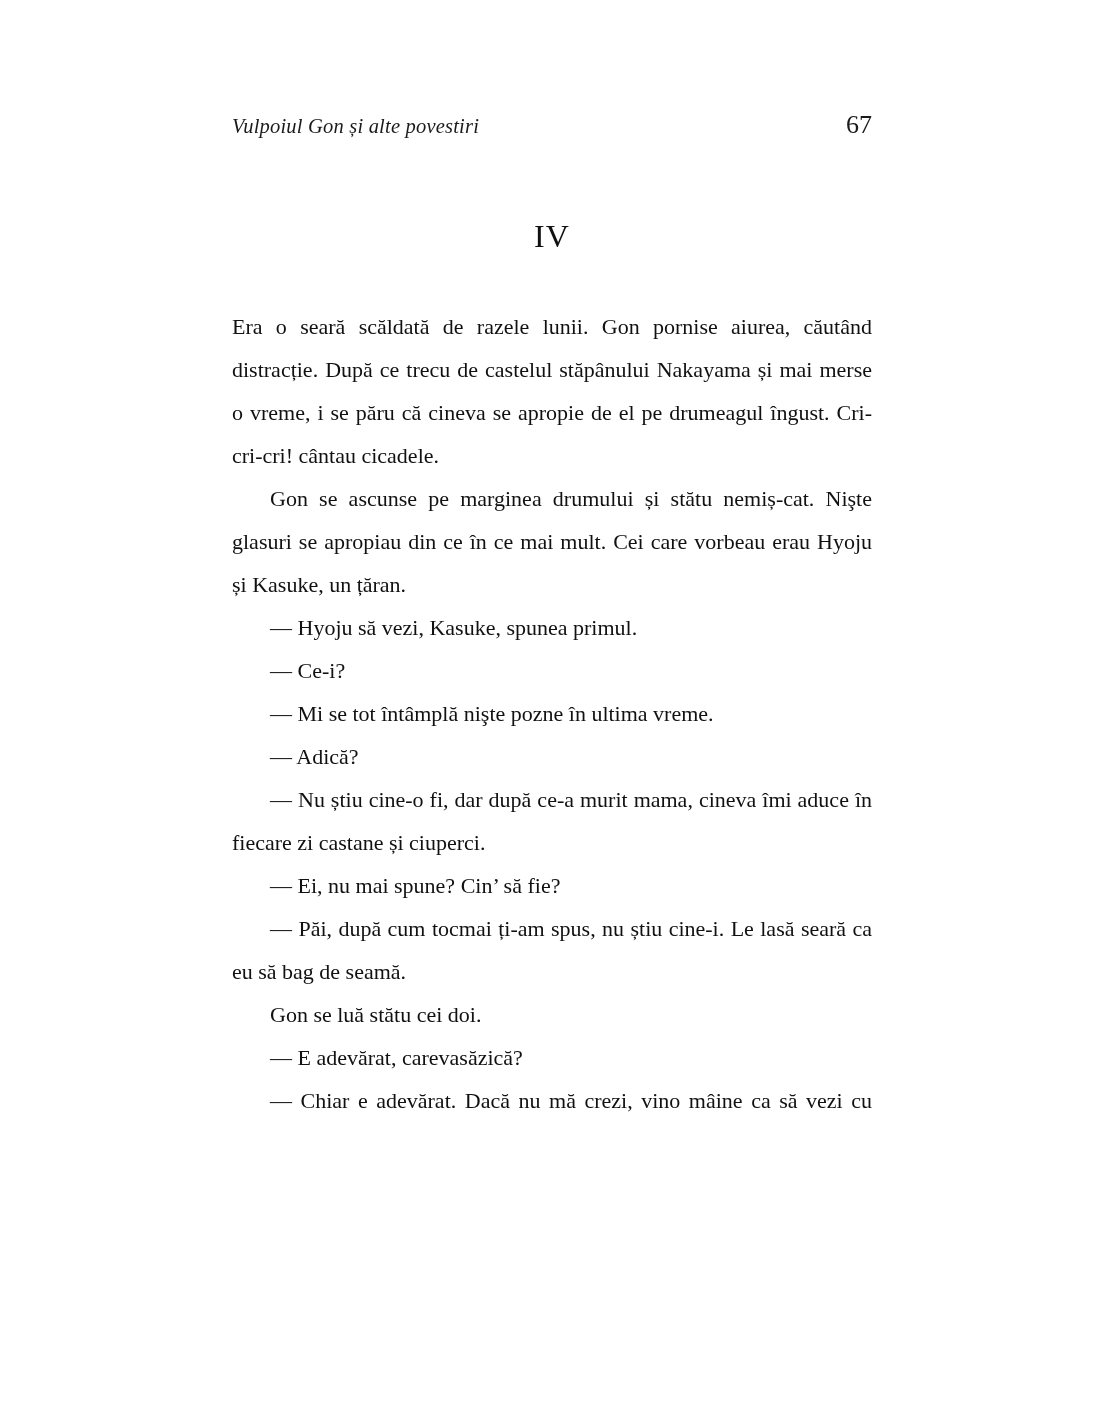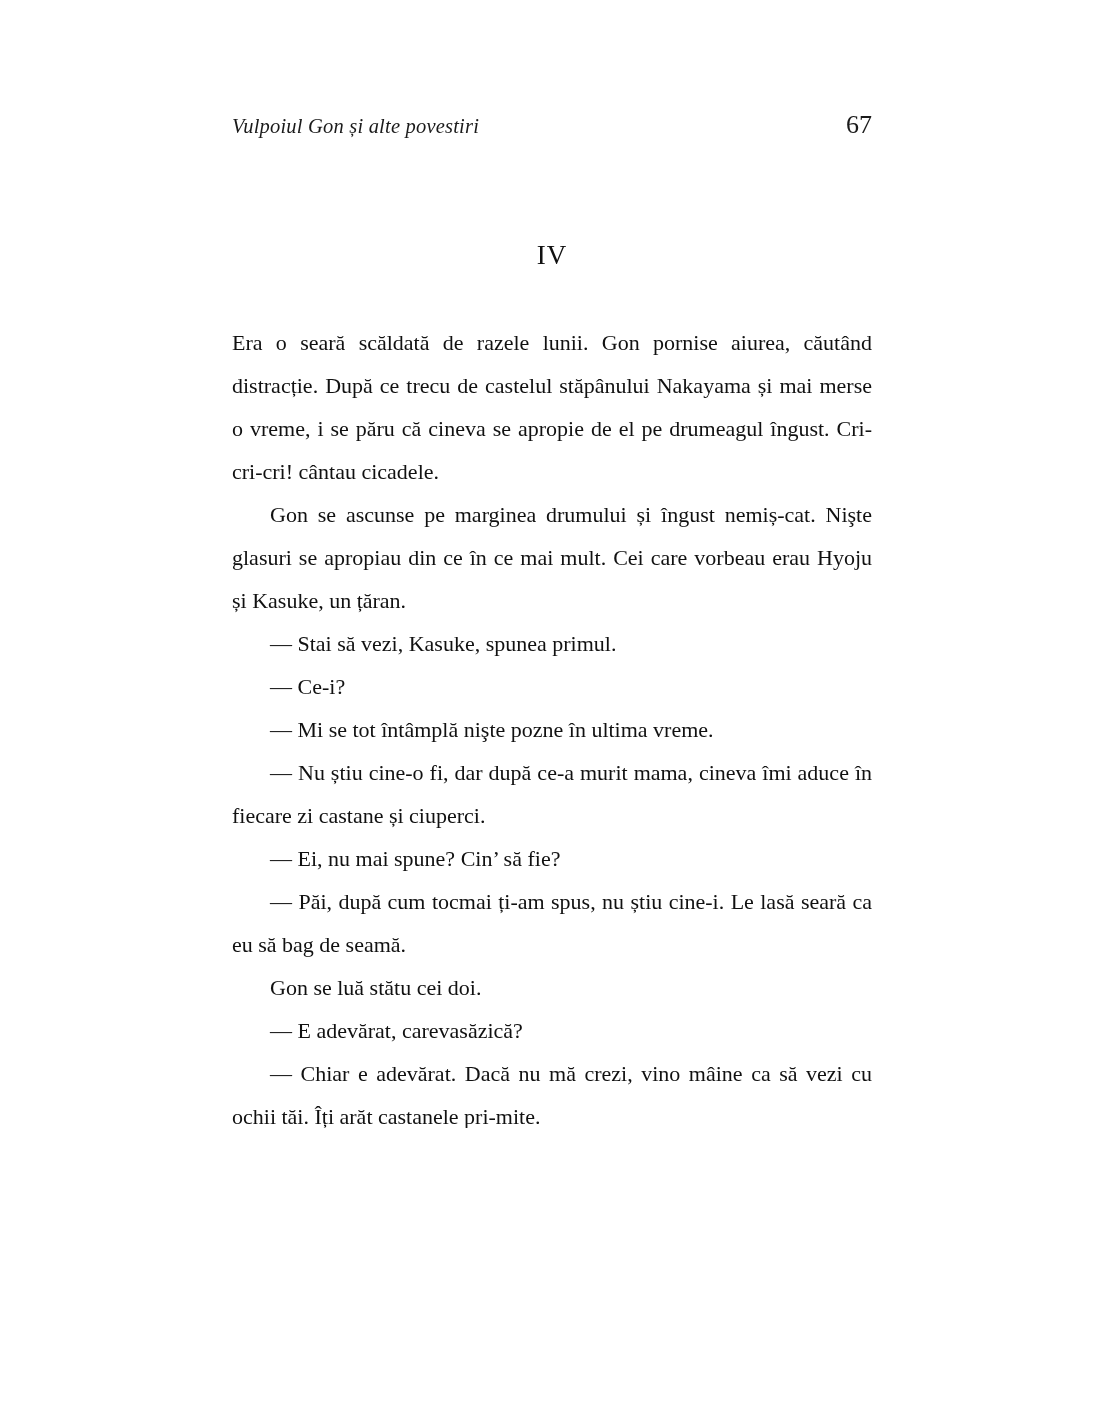--- a/index.html
+++ b/index.html
@@ -35,23 +35,23 @@
     letter-spacing: 0.2px;
   }
   .running-head .folio {
     font-size: 26px;
     color: #1a1a1a;
     font-style: normal;
   }
   .section-number {
     text-align: center;
     font-family: "Liberation Serif", serif;
-    font-size: 27px;
+    font-size: 32px;
     color: #111111;
-    margin-top: 100px;
+    margin-top: 78px;
     letter-spacing: 1px;
   }
   .body-text {
     margin-top: 50px;
     font-family: "Liberation Serif", serif;
     font-size: 22px;
     line-height: 43px;
     color: #111111;
     text-align: justify;
     text-justify: inter-word;
@@ -75,24 +75,25 @@
 
     <div class="running-head">
       <span class="title">Vulpoiul Gon și alte povestiri</span>
       <span class="folio">67</span>
     </div>
 
     <div class="section-number">IV</div>
 
     <div class="body-text">
       <p class="noindent">Era o seară scăldată de razele lunii. Gon pornise aiurea, căutând distracție. După ce trecu de castelul stăpânului Nakayama și mai merse o vreme, i se păru că cineva se apropie de el pe drumeagul îngust. Cri-cri-cri! cântau cicadele.</p>
-      <p class="indent">Gon se ascunse pe marginea drumului și îngust nemiș-cat. Nişte glasuri se apropiau din ce în ce mai mult. Cei care vorbeau erau Hyoju și Kasuke, un țăran.</p>
-      <p class="indent">— Stai să vezi, Kasuke, spunea primul.</p>
+      <p class="indent">Gon se ascunse pe marginea drumului și stătu nemiș-cat. Nişte glasuri se apropiau din ce în ce mai mult. Cei care vorbeau erau Hyoju și Kasuke, un țăran.</p>
+      <p class="indent">— Hyoju să vezi, Kasuke, spunea primul.</p>
       <p class="indent">— Ce-i?</p>
       <p class="indent">— Mi se tot întâmplă nişte pozne în ultima vreme.</p>
+      <p class="indent">— Adică?</p>
       <p class="indent">— Nu știu cine-o fi, dar după ce-a murit mama, cineva îmi aduce în fiecare zi castane și ciuperci.</p>
       <p class="indent">— Ei, nu mai spune? Cin’ să fie?</p>
       <p class="indent">— Păi, după cum tocmai ți-am spus, nu știu cine-i. Le lasă seară ca eu să bag de seamă.</p>
       <p class="indent">Gon se luă stătu cei doi.</p>
       <p class="indent">— E adevărat, carevasăzică?</p>
       <p class="indent">— Chiar e adevărat. Dacă nu mă crezi, vino mâine ca să vezi cu ochii tăi. Îți arăt castanele pri-mite.</p>
     </div>
 
   </div>
 </div>

